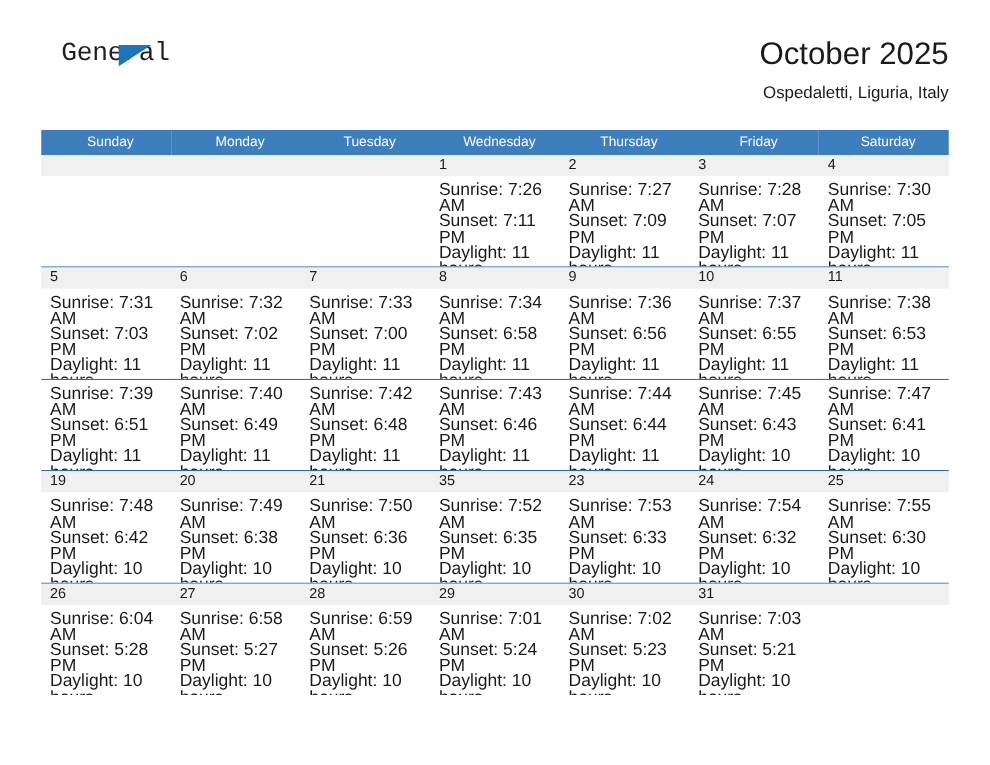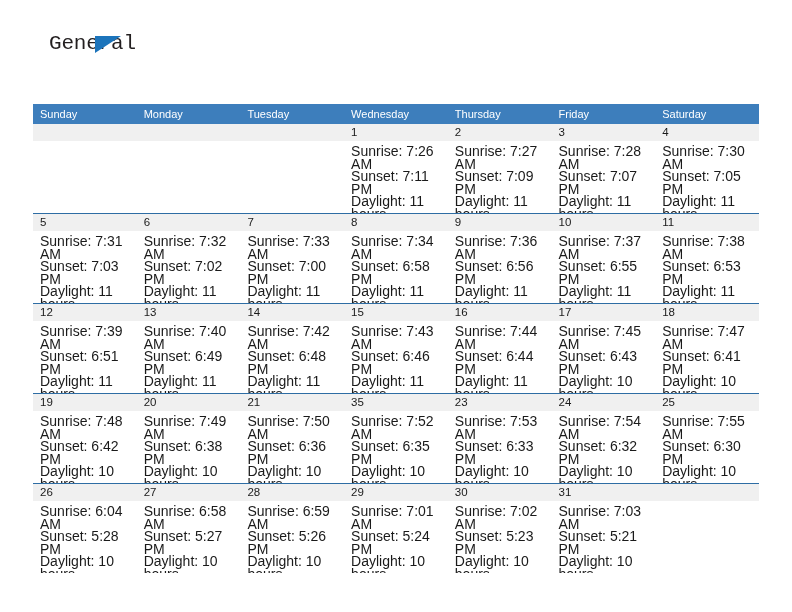--- a/index.html
+++ b/index.html
@@ -91,20 +91,21 @@
 
   
   .head-row .cell {
     background: #3d7ebc;
     height: 20px;
     line-height: 20px;
     color: #ffffff;
     font-size: 11px;
     padding-left: 7px;
     white-space: nowrap;
+    text-align: center;
   }
 
   
   .week { width: 726px; }
   .week-rule {
     height: 1px;
     width: 726px;
     background: #2e6da4;
   }
   .week.first .week-rule { background: transparent; height: 0; }
@@ -141,20 +142,24 @@
 <div class="page">
 
   <div class="header">
 
     <div class="logo">
       <span class="logo-general">General</span>
       <span class="logo-tri"></span>
       <span class="logo-blue">Blue</span>
     </div>
 
+    <div class="title-block">
+      <div class="cal-title">October 2025</div>
+      <div class="cal-sub">Ospedaletti, Liguria, Italy</div>
+    </div>
 
   </div>
 
   <div class="cal">
     <div class="row head-row" id="weekday-row">
         <div class="cell">Sunday</div>
         <div class="cell">Monday</div>
         <div class="cell">Tuesday</div>
         <div class="cell">Wednesday</div>
         <div class="cell">Thursday</div>
@@ -288,43 +293,20 @@
             <div class="cell">
               <div class="info">Sunrise: 7:38 AM
 Sunset: 6:53 PM
 Daylight: 11 hours
 and 14 minutes.</div>
             </div>
           </div>
         </div>
         <div class="week">
           <div class="week-rule"></div>
-          <div class="row date-row">
-            <div class="cell">
-              <span class="daynum">12</span>
-            </div>
-            <div class="cell">
-              <span class="daynum">13</span>
-            </div>
-            <div class="cell">
-              <span class="daynum">14</span>
-            </div>
-            <div class="cell">
-              <span class="daynum">15</span>
-            </div>
-            <div class="cell">
-              <span class="daynum">16</span>
-            </div>
-            <div class="cell">
-              <span class="daynum">17</span>
-            </div>
-            <div class="cell">
-              <span class="daynum">18</span>
-            </div>
-          </div>
           <div class="row body-row">
             <div class="cell">
               <div class="info">Sunrise: 7:39 AM
 Sunset: 6:51 PM
 Daylight: 11 hours
 and 12 minutes.</div>
             </div>
             <div class="cell">
               <div class="info">Sunrise: 7:40 AM
 Sunset: 6:49 PM

